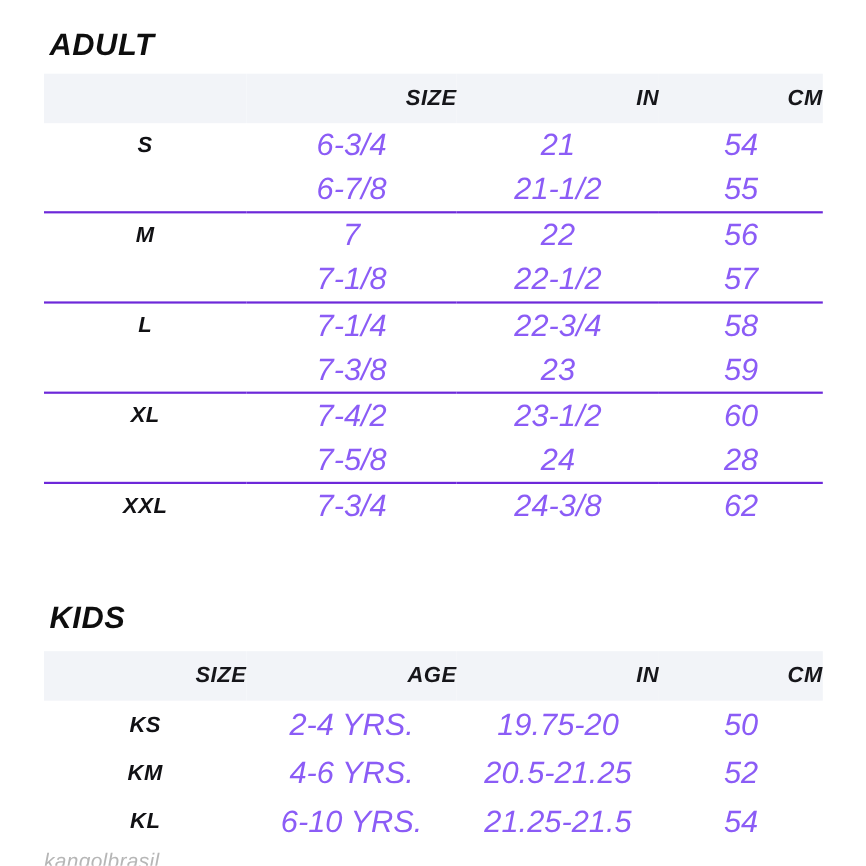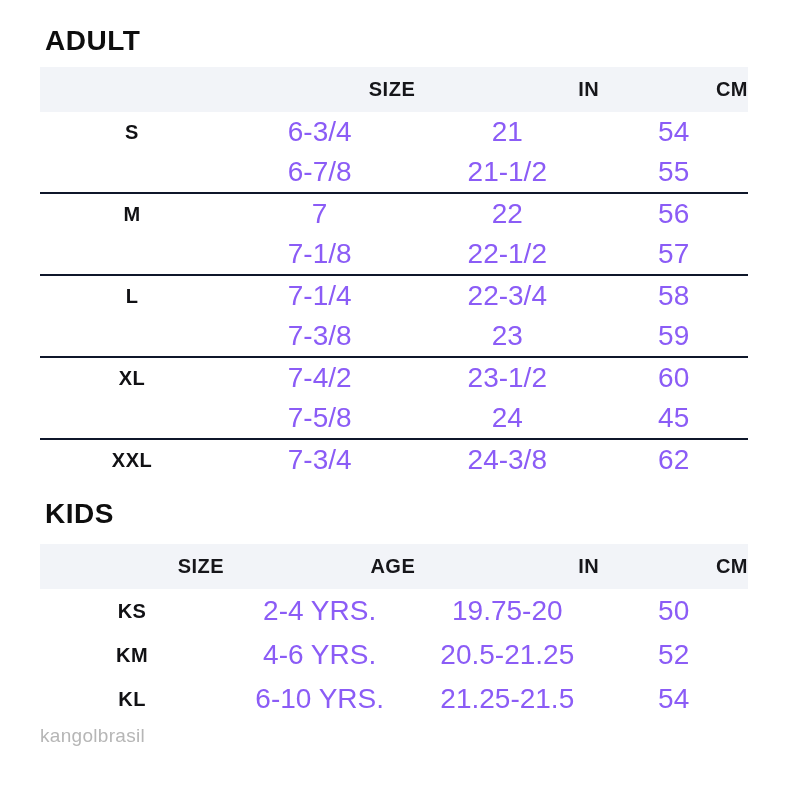--- a/index.html
+++ b/index.html
@@ -11,32 +11,33 @@
     width: 787px;
     height: 787px;
     overflow: hidden;
     font-family: "Liberation Sans", "DejaVu Sans", sans-serif;
   }
   .page {
     width: 787px;
     height: 787px;
     background: #ffffff;
     box-sizing: border-box;
+    font-style: italic;
   }
   .section-title {
     margin: 0 0 0 45px;
     padding-top: 27px;
     font-size: 28px;
     line-height: 1;
     font-weight: 800;
     letter-spacing: 0.5px;
     color: #0e0e0e;
   }
   .section-title.adult { margin-bottom: 12px; }
-  .section-title.kids  { padding-top: 20px; margin-bottom: 16px; }
+  .section-title.kids  { padding-top: 20px; margin-bottom: 16px; margin-top: 48px; }
 
   table.size-table {
     margin-left: 40px;
     width: 708px;
     border-collapse: collapse;
     table-layout: fixed;
   }
   col.c1 { width: 26%; }
   col.c2 { width: 27%; }
   col.c3 { width: 26%; }
@@ -63,21 +64,21 @@
     padding: 0;
   }
   .kids-table tbody td { height: 44px; }
   td.size-label {
     font-size: 20px;
     font-weight: 700;
     letter-spacing: 0.5px;
     color: #111114;
   }
   tr.group-end td {
-    border-bottom: 2px solid #0f172a;
+    border-bottom: 2px solid #6d28d9;
   }
   .watermark {
     margin-left: 40px;
     width: 708px;
     margin-top: 4px;
     text-align: left;
     font-size: 19px;
     color: #b6b6b6;
     letter-spacing: 0.3px;
   }
@@ -144,21 +145,21 @@
       <tr>
         <td class="size-label">XL</td>
         <td>7-4/2</td>
         <td>23-1/2</td>
         <td>60</td>
       </tr>
       <tr class="group-end">
         <td class="size-label"></td>
         <td>7-5/8</td>
         <td>24</td>
-        <td>45</td>
+        <td>28</td>
       </tr>
       <tr>
         <td class="size-label">XXL</td>
         <td>7-3/4</td>
         <td>24-3/8</td>
         <td>62</td>
       </tr>
     </tbody>
   </table>
 

